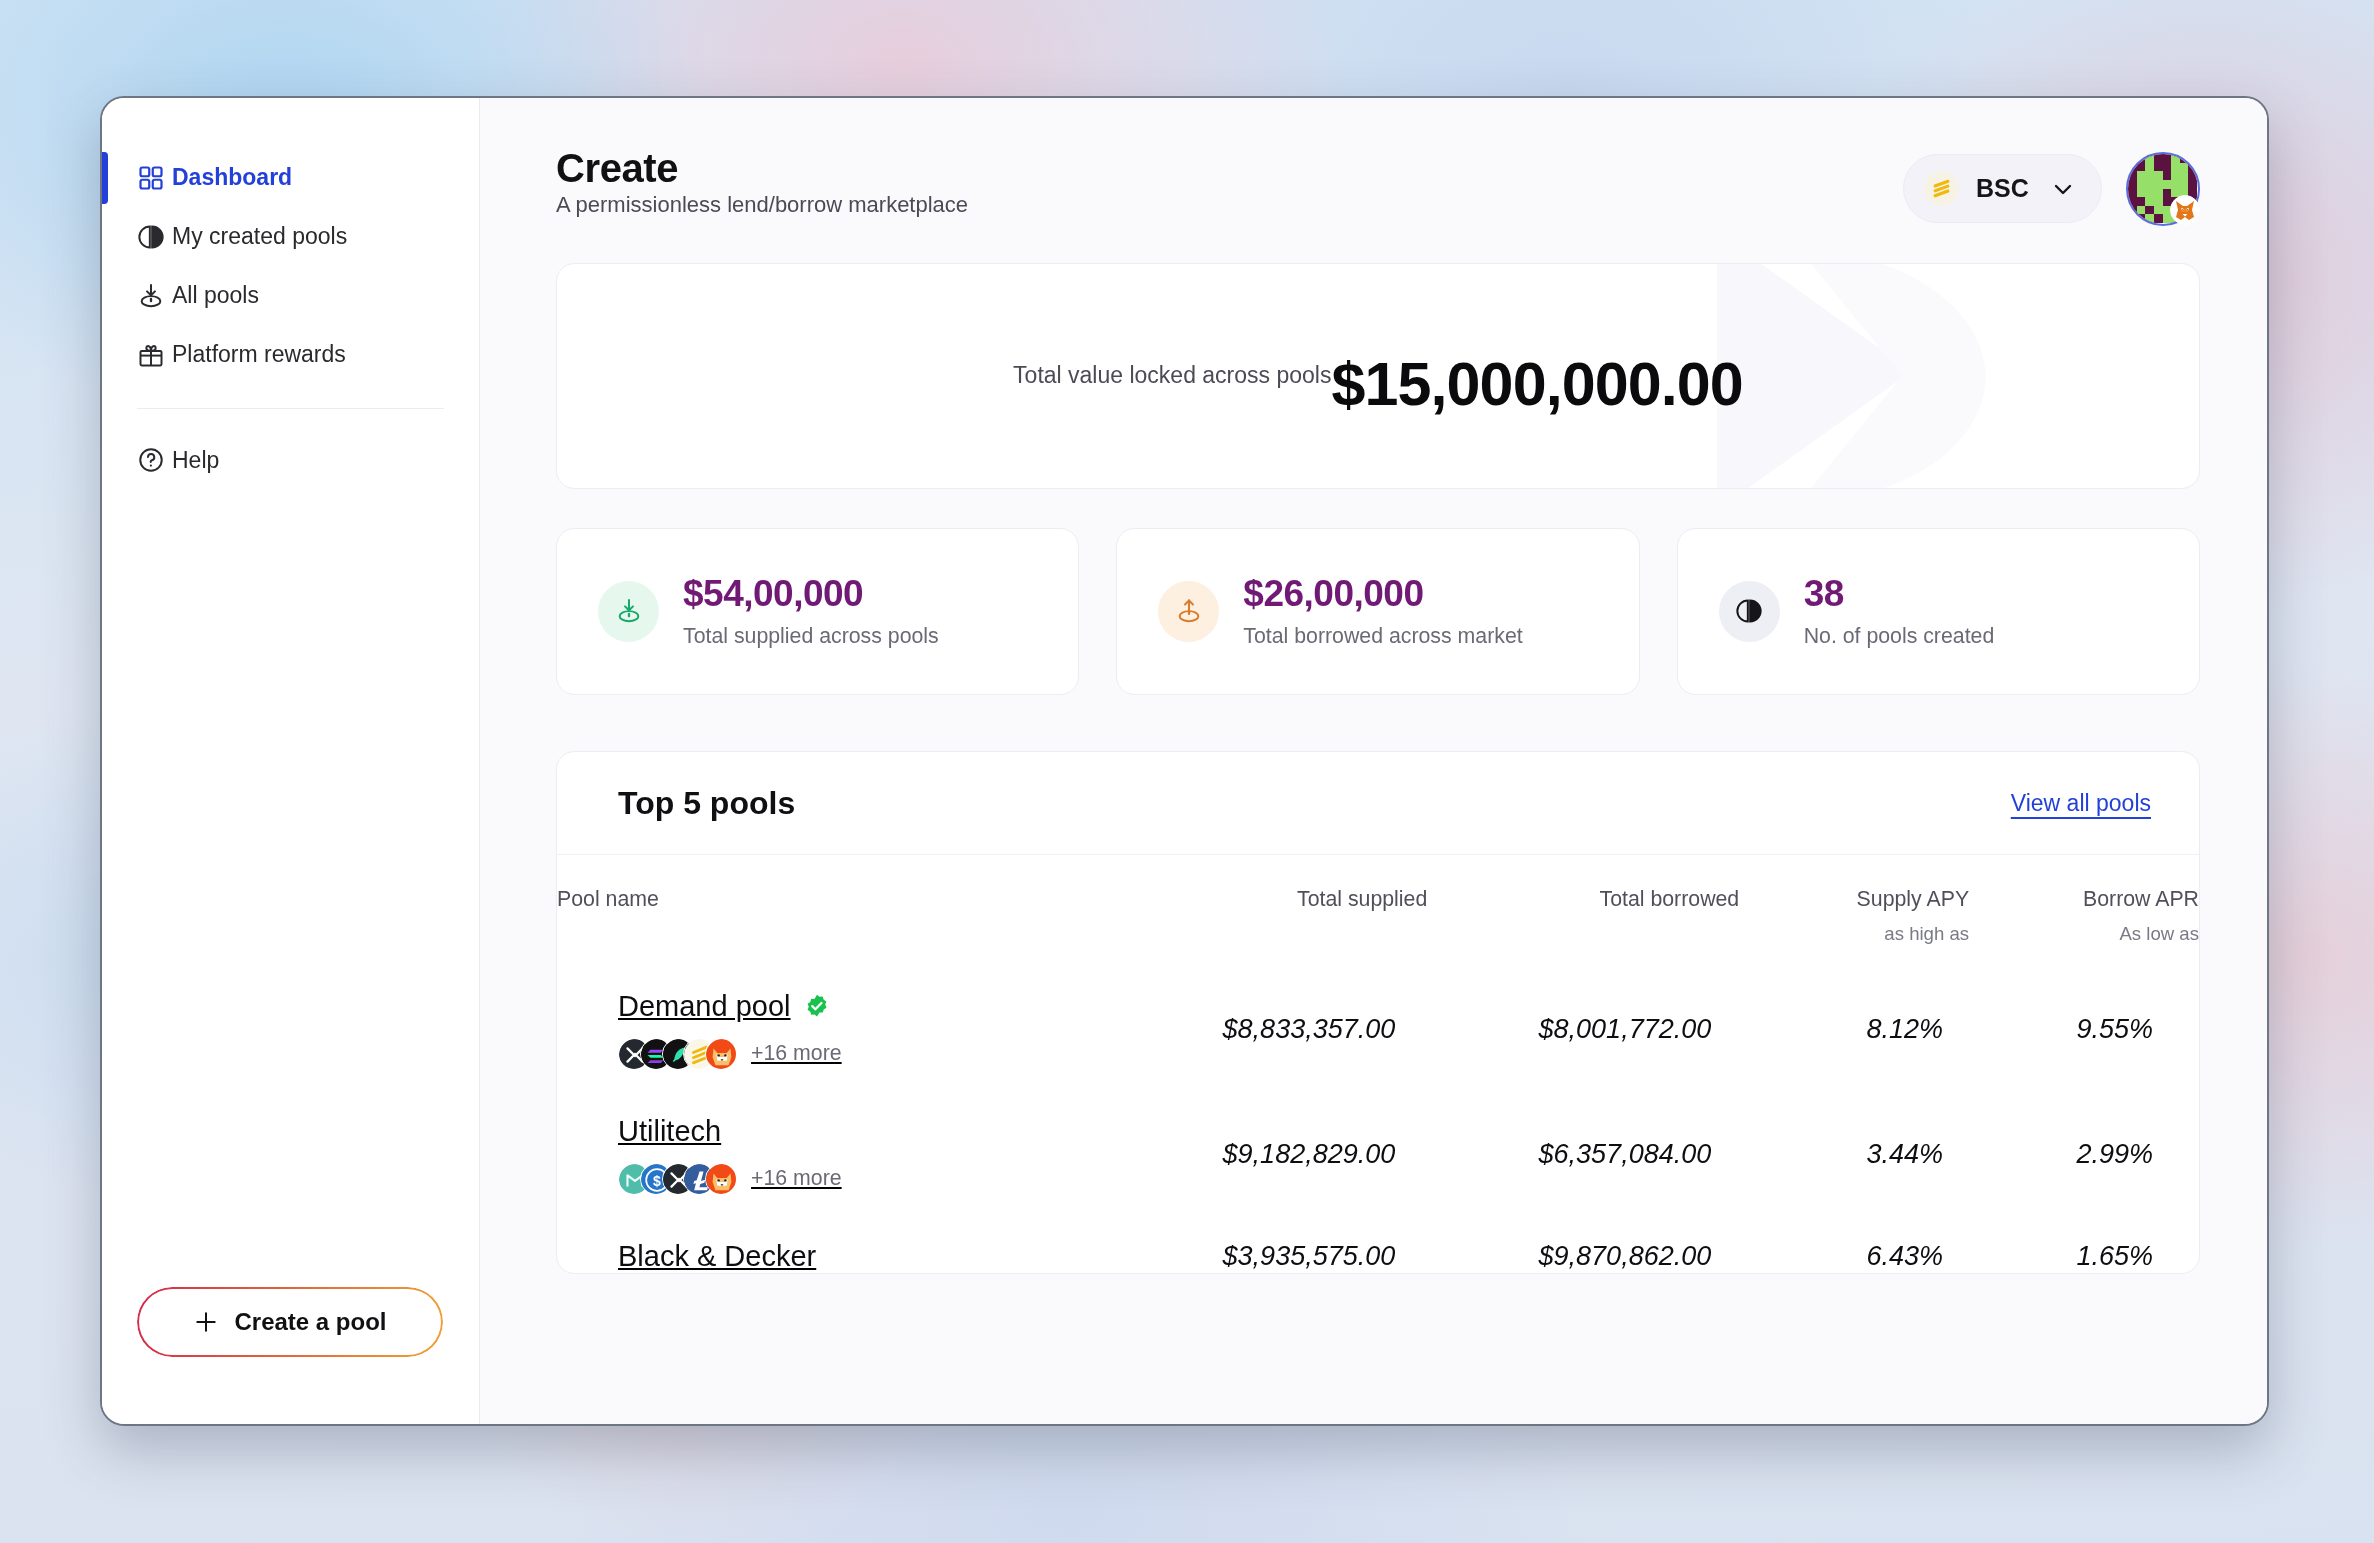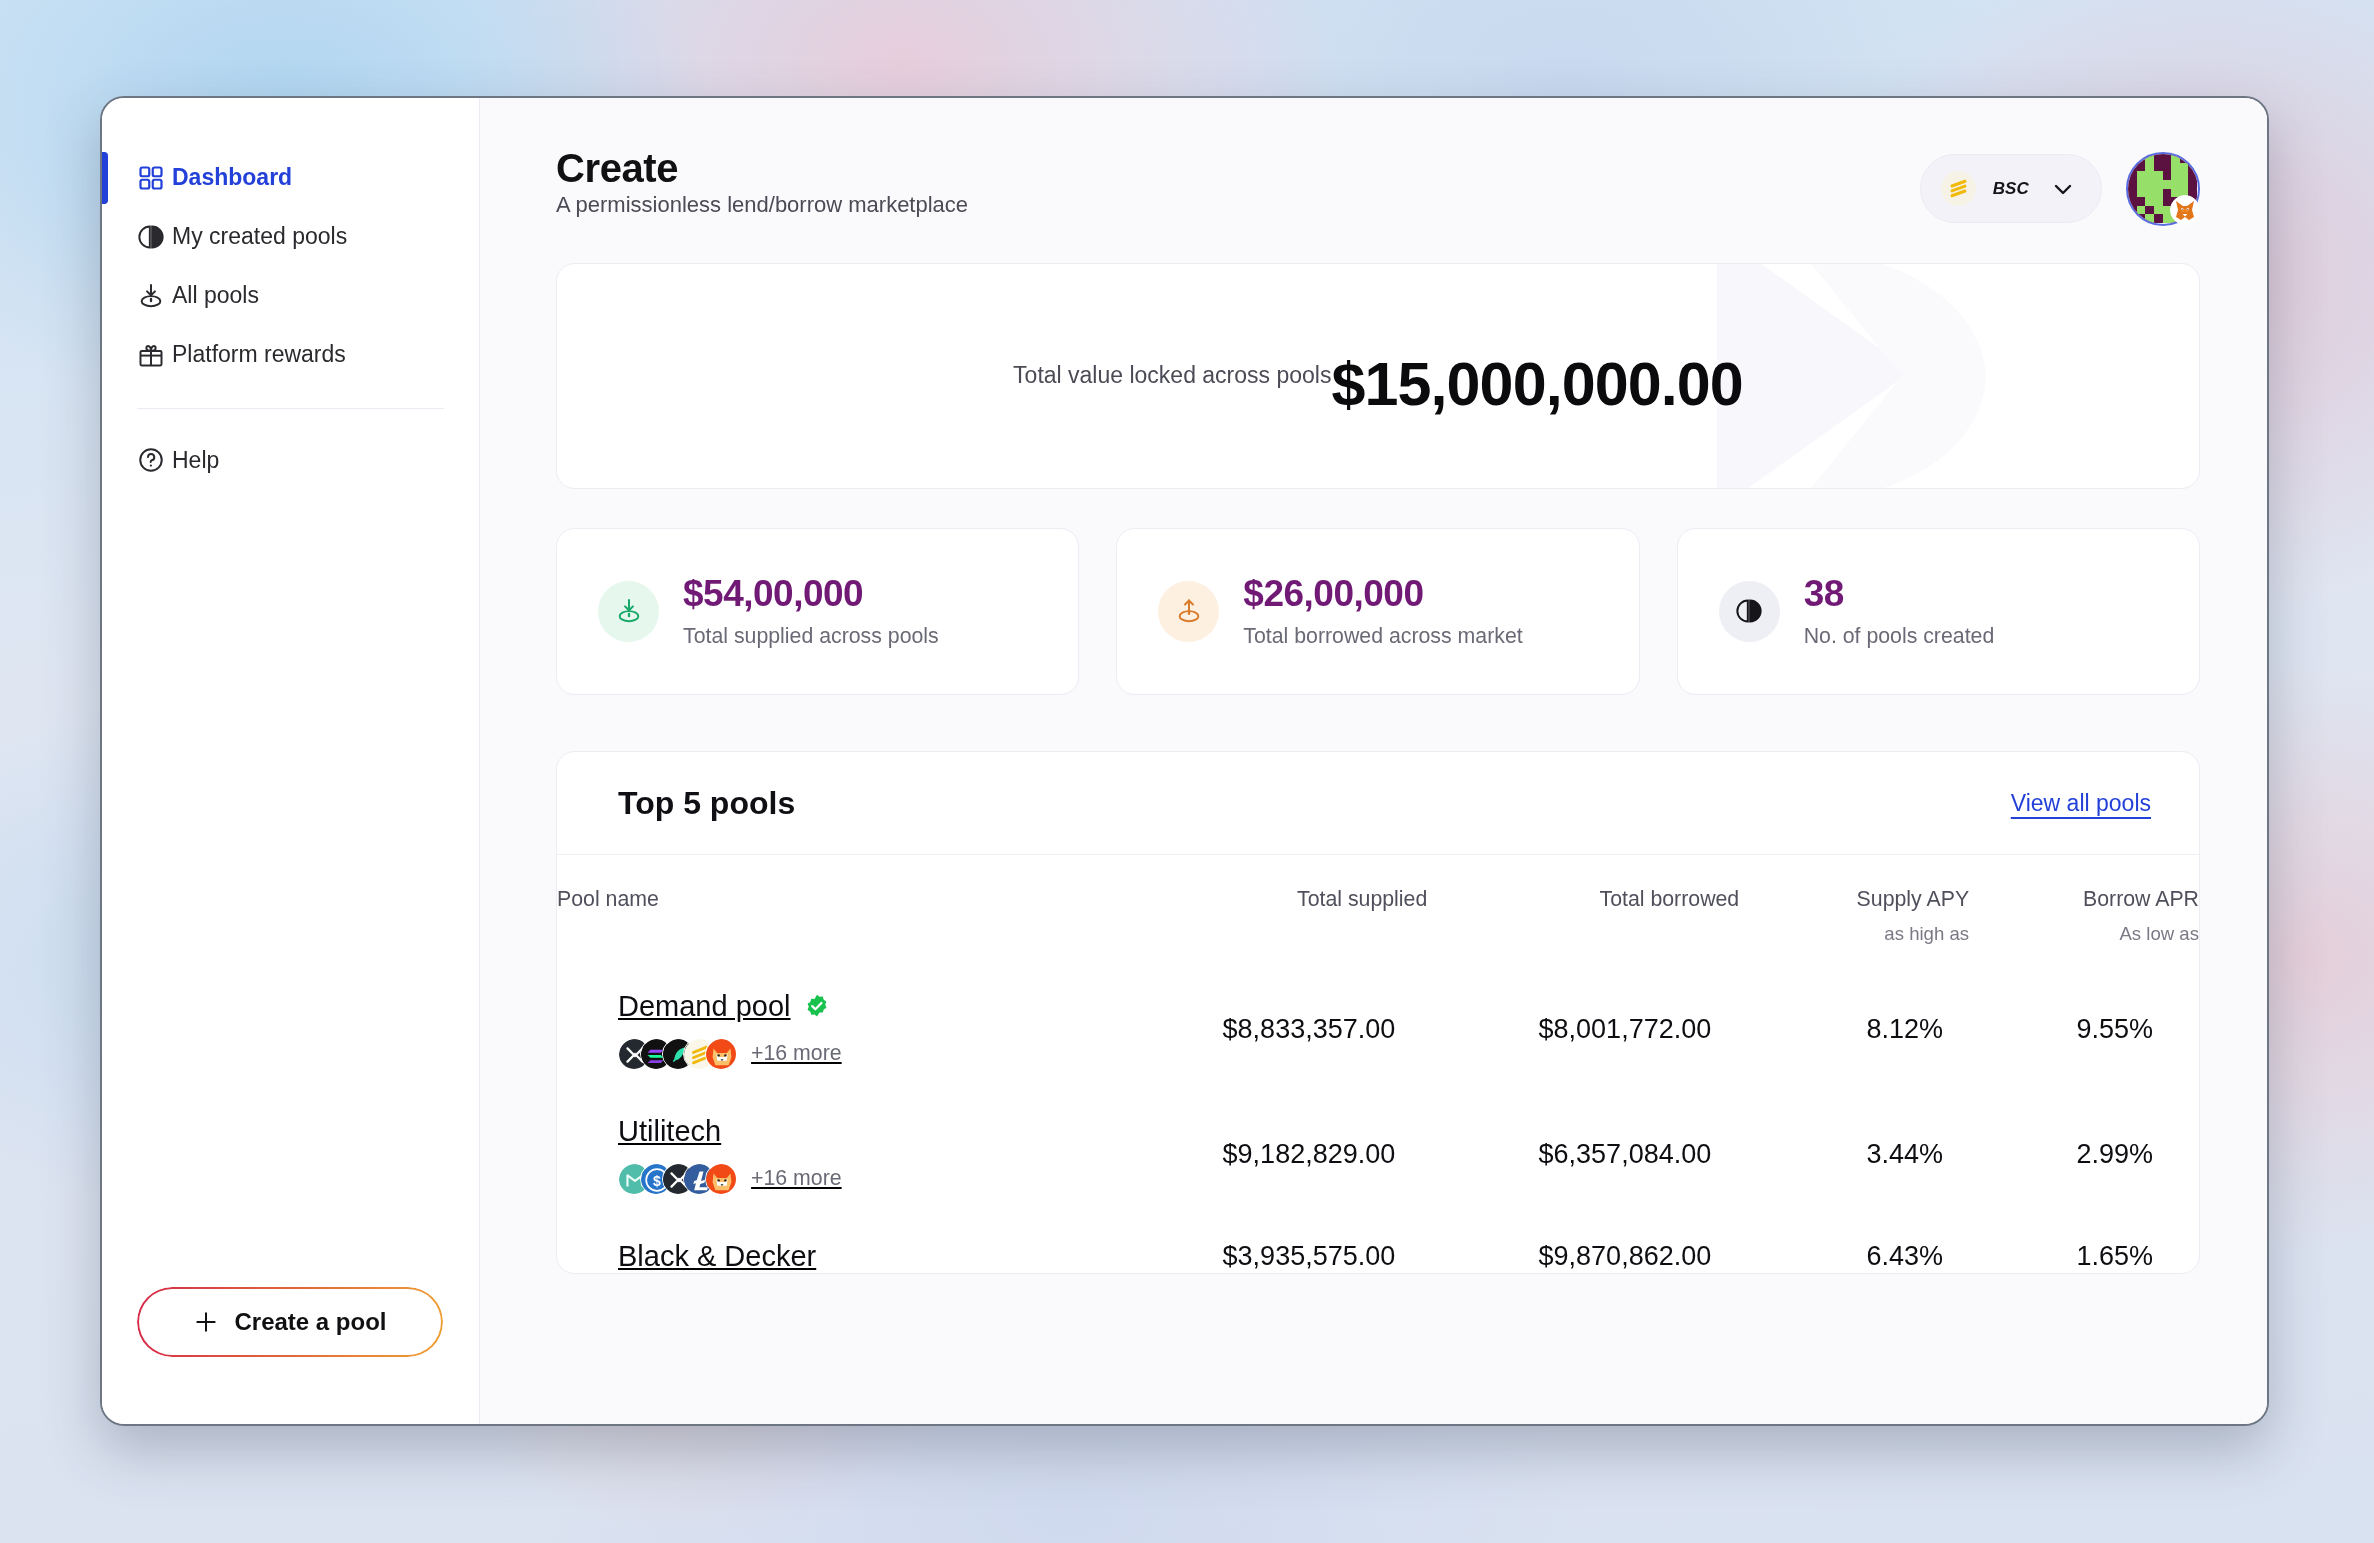--- a/index.html
+++ b/index.html
@@ -113,21 +113,21 @@
   .page-title { font-size: 40px; font-weight: 700; color: #111114; letter-spacing: -0.4px; }
   .page-sub { font-size: 22px; color: #4b4b55; margin-top: 1px; }
   .topbar-right { display: flex; align-items: center; gap: 24px; padding-top: 5.6px; }
   .chain-chip {
     display: flex; align-items: center; gap: 16.7px;
     height: 69px; padding: 0 26px 0 20.4px;
     background: #f3f2f8; border-radius: 927px; cursor: pointer;
     border: 0.9px solid #eceaf2;
   }
   .chain-logo { width: 35px; height: 35px; flex: 0 0 35px; }
-  .chain-label { font-size: 17px; font-weight: 600; color: #16161a; font-style: italic; }
+  .chain-label { font-size: 25px; font-weight: 600; color: #16161a; }
   .chev { width: 24px; height: 24px; flex: 0 0 24px; margin-left: 5.6px; }
   .avatar-wrap {
     width: 74px; height: 74px; border-radius: 50%;
     border: 2.8px solid #5b6ce0; position: relative; cursor: pointer;
     overflow: visible; background: #fff;
   }
   .avatar-blockie { width: 100%; height: 100%; border-radius: 50%; display: block; overflow: hidden; }
   .avatar-badge {
     position: absolute; right: -1.9px; bottom: -1.9px;
     width: 30px; height: 30px; border-radius: 50%;
@@ -214,21 +214,21 @@
   .pool-name { font-size: 29px; color: #0e0e12; }
   .verified { width: 26px; height: 26px; flex: 0 0 26px; }
   .tokens-row { display: flex; align-items: center; margin-top: 15px; }
   .token-stack { display: flex; align-items: center; }
   .token {
     width: 32px; height: 32px; border-radius: 50%;
     margin-right: -10.2px; border: 1.9px solid #ffffff;
     overflow: hidden; display: block; flex: 0 0 32px;
   }
   .more-label { font-size: 21.3px; color: #6a6a76; margin-left: 24px; }
-  td.num { font-size: 27px; color: #0e0e12; }
+  td.num { font-size: 27px; color: #0e0e12; font-style: italic; }
 </style>
 </head>
 <body>
 
 <div class="app-window">
 
   <aside class="sidebar">
 
 
     <nav class="nav">

